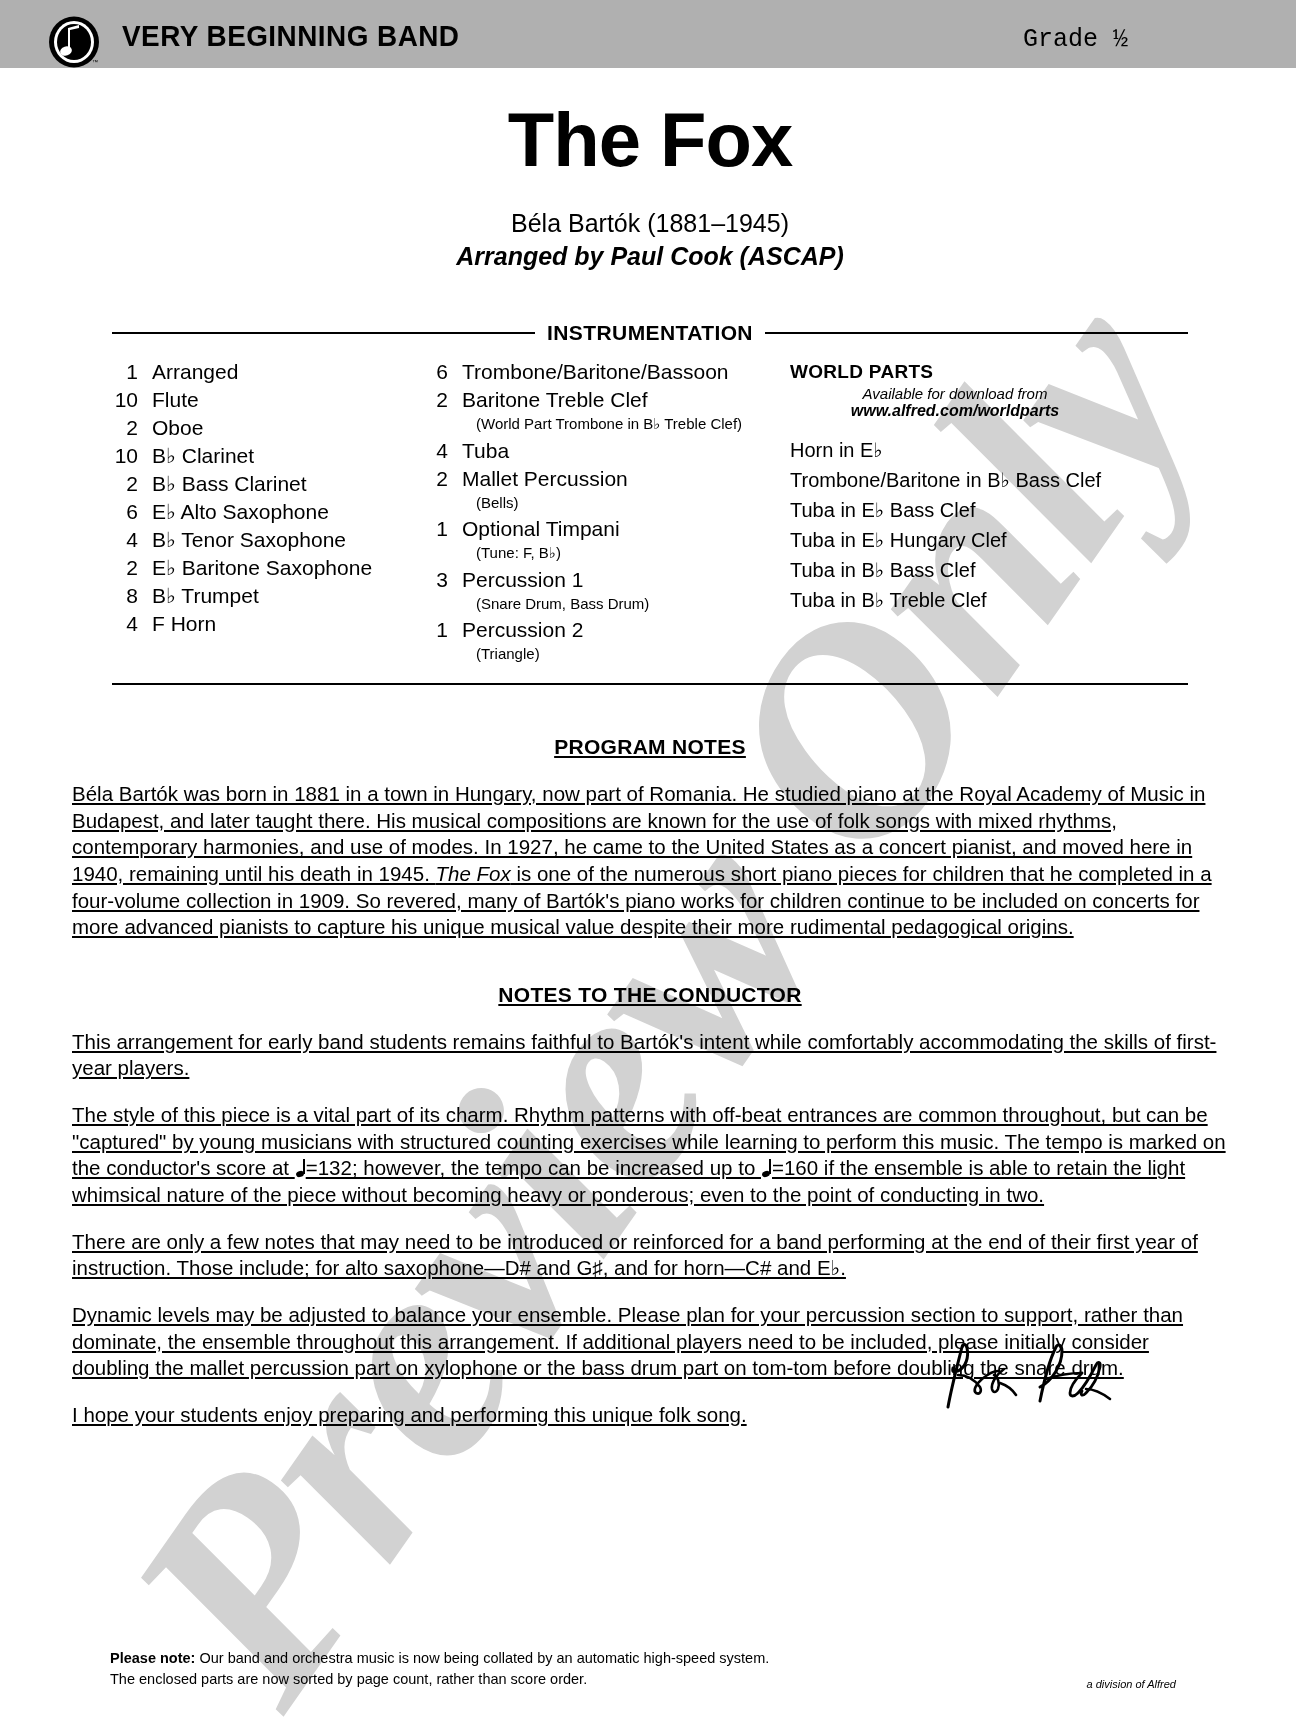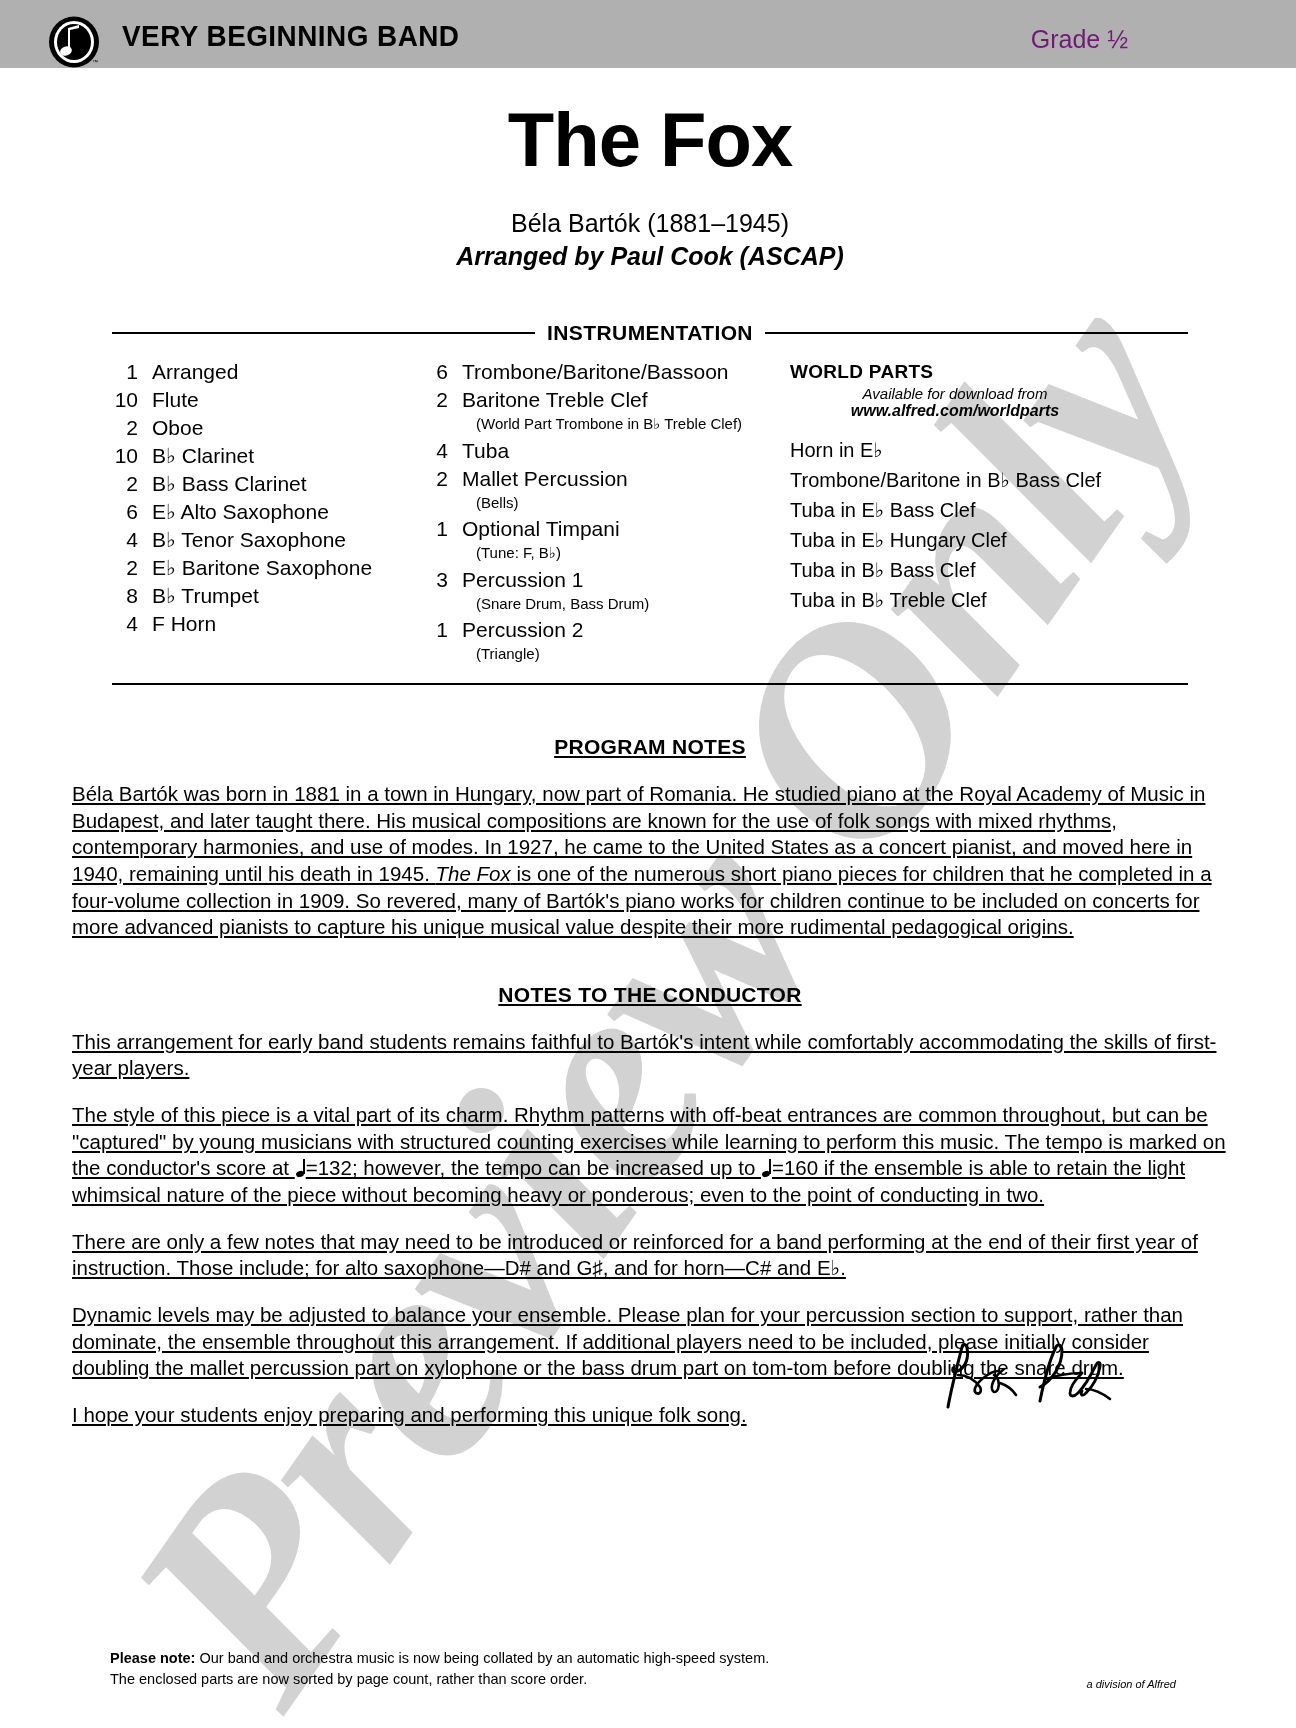--- a/index.html
+++ b/index.html
@@ -51,22 +51,22 @@
     position: absolute; left: 122px; top: 19px;
     font-family: "Liberation Sans Narrow", "Liberation Sans", sans-serif;
     font-weight: 700; font-size: 30px;
     letter-spacing: 0.5px;
     transform: scaleX(0.93);
     transform-origin: left center;
     color: #000;
   }
   #grade-label {
     position: absolute; right: 168px; top: 25px;
-    font-size: 25px; color: #701a75;
-    font-family: Liberation Sans, sans-serif;
+    font-size: 25px; color: #000000;
+    font-family: Liberation Mono, monospace;
   }
 
   
   #content { position: absolute; left: 2px; top: 0; width: 1296px; z-index: 4; }
 
   #title {
     text-align: center;
     font-size: 76px;
     font-weight: 700;
     letter-spacing: -1px;

